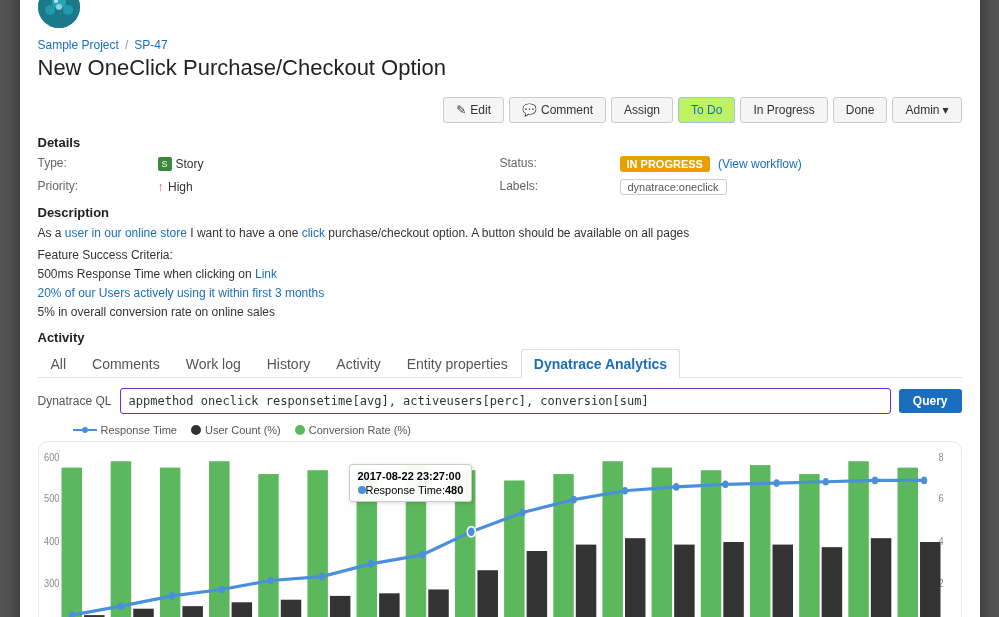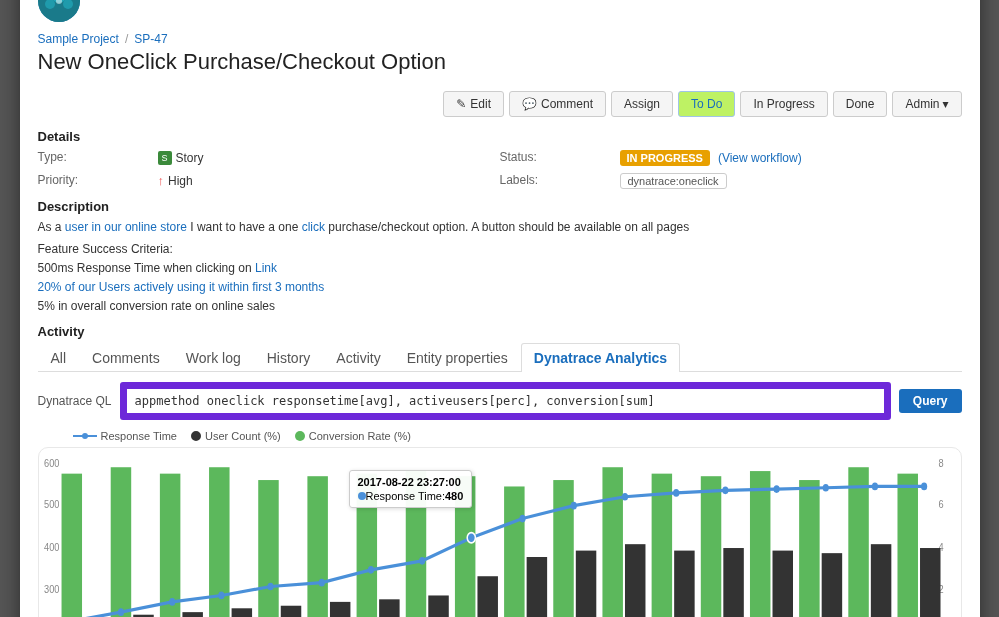--- a/index.html
+++ b/index.html
@@ -161,21 +161,21 @@
     .query-bar {
       display: flex;
       align-items: center;
       gap: 8px;
       margin-bottom: 10px;
     }
     .query-label { font-size: 12px; color: #555; white-space: nowrap; }
     .query-input {
       flex: 1;
       padding: 5px 8px;
-      border: 7px solid #6d28d9;
+      border: 1px solid #6d28d9;
       border-radius: 3px;
       font-size: 12px;
       font-family: monospace;
       color: #333;
     }
     .query-btn {
       background: #1a6ebd;
       color: #fff;
       border: none;
       padding: 5px 14px;

